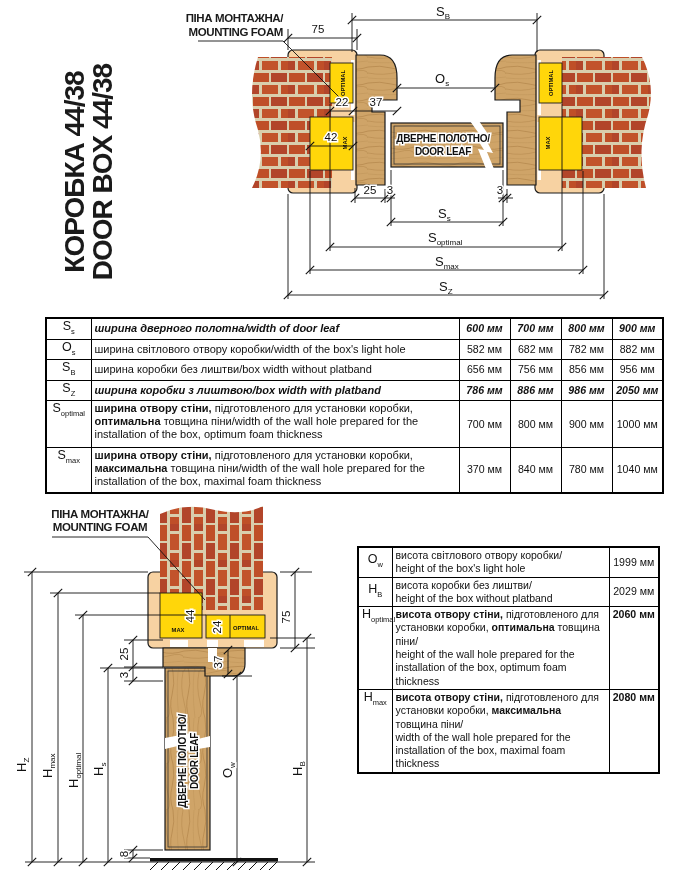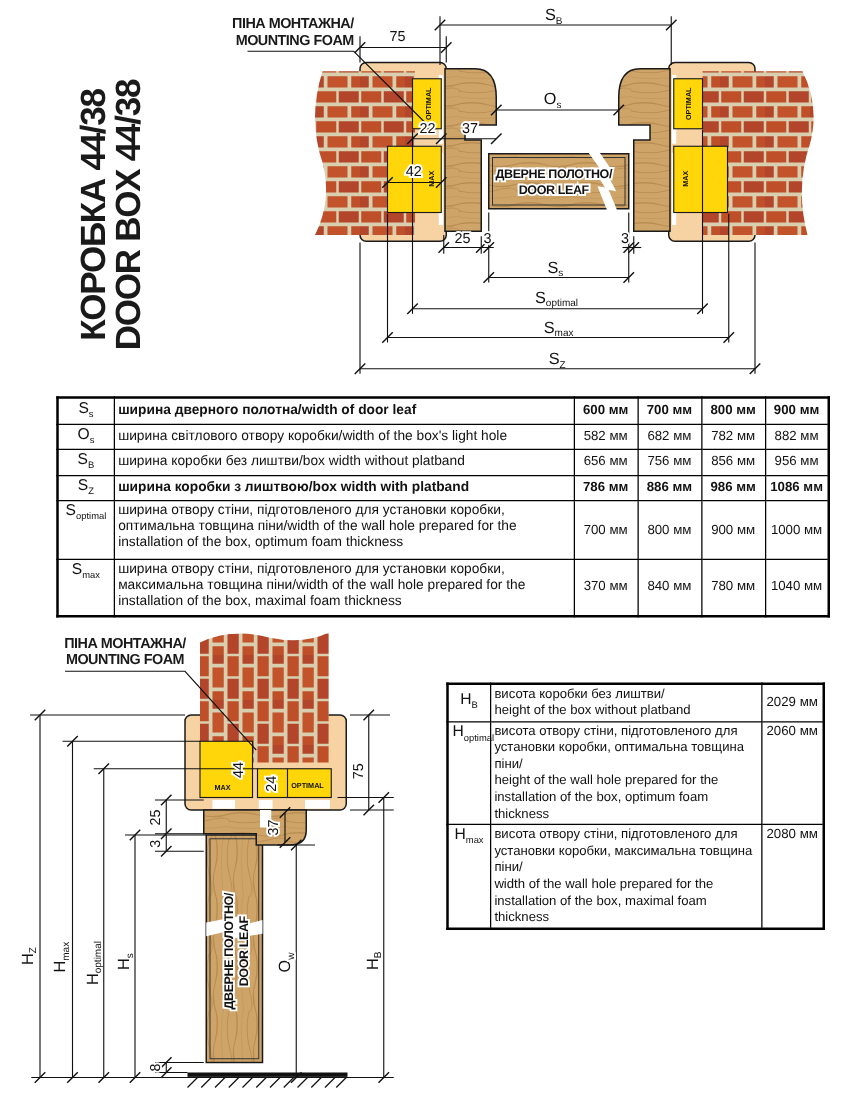--- a/index.html
+++ b/index.html
@@ -22,22 +22,22 @@
   .shape{stroke:#1a1a1a;stroke-width:1.2;}
   
   table.spec{position:absolute;border-collapse:collapse;table-layout:fixed;background:#fff;}
   table.spec{border:2px solid #000;}
   table.spec td{border:1px solid #000;padding:1px 3px;vertical-align:middle;}
   #t1{left:45px;top:317px;width:617px;font-size:11px;line-height:13px;}
   #t2{left:357px;top:546px;width:301px;font-size:10.5px;line-height:13.3px;}
   td.symc{text-align:center;font-size:12.5px;padding:0;}
   td.symc sub{font-size:7.5px;}
   td.valc{text-align:center;font-size:10.6px;padding:0 1px;white-space:nowrap;}
-  tr.rb td.valc, tr.rb .desc span{font-weight:bold;}
-  .b{font-weight:normal;}
+  tr.rb td.valc, tr.rb .desc span{font-weight:bold;font-style:italic;}
+  .b{font-weight:bold;}
   tr.big td{vertical-align:top;}
   #t1 tr.r14{height:16px;} #t1 tr.r23{height:15px;}
   #t1 tr.big1{height:47px;} #t1 tr.big2{height:45px;}
   #t2 tr.h1{height:31px;} #t2 tr.h2{height:28px;} #t2 tr.h3{height:29px;} #t2 tr.h4{height:31px;}
   #t2 tr.h5{height:81px;} #t2 tr.h6{height:83px;margin-top:44px;}
 </style>
 </head>
 <body>
 
 <div id="stage">
@@ -204,21 +204,21 @@
     <td class="valc">756 мм</td>
     <td class="valc">856 мм</td>
     <td class="valc">956 мм</td>
   </tr>
   <tr class="rb r14">
     <td class="symc"><span>S</span><sub>Z</sub></td>
     <td class="desc"><span class="b">ширина коробки з лиштвою/box width with platband</span><span></span><span class="b"></span><span></span></td>
     <td class="valc">786 мм</td>
     <td class="valc">886 мм</td>
     <td class="valc">986 мм</td>
-    <td class="valc">1086 мм</td>
+    <td class="valc">2050 мм</td>
   </tr>
   <tr class="big big1">
     <td class="symc"><span>S</span><sub>optimal</sub></td>
     <td class="desc"><span class="b">ширина отвору стіни, </span><span>підготовленого для установки коробки, </span><span class="b">оптимальна </span><span>товщина піни/width of the wall hole prepared for the installation of the box, optimum foam thickness</span></td>
     <td class="valc" style="vertical-align:middle">700 мм</td>
     <td class="valc" style="vertical-align:middle">800 мм</td>
     <td class="valc" style="vertical-align:middle">900 мм</td>
     <td class="valc" style="vertical-align:middle">1000 мм</td>
   </tr>
   <tr class="big big2">
@@ -383,20 +383,25 @@
       </g>
 </svg>
 
 <table id="t2" class="spec">
   <colgroup>
         <col style="width:34px">
         <col style="width:217px">
         <col style="width:50px">
       </colgroup>
   <tbody>
+  <tr class="h2">
+    <td class="symc"><span>O</span><sub>w</sub></td>
+    <td class="desc"><span class="b"></span><span>висота світлового отвору коробки/</span><span class="b"></span><span></span><br><span>height of the box's light hole</span></td>
+    <td class="valc">1999 мм</td>
+  </tr>
   <tr class="h3">
     <td class="symc"><span>H</span><sub>B</sub></td>
     <td class="desc"><span class="b"></span><span>висота коробки без лиштви/</span><span class="b"></span><span></span><br><span>height of the box without platband</span></td>
     <td class="valc">2029 мм</td>
   </tr>
   <tr class="big h5">
     <td class="symc"><span>H</span><sub>optimal</sub></td>
     <td class="desc"><span class="b">висота отвору стіни, </span><span>підготовленого для установки коробки, </span><span class="b">оптимальна </span><span>товщина піни/</span><br><span>height of the wall hole prepared for the installation of the box, optimum foam thickness</span></td>
     <td class="valc b">2060 мм</td>
   </tr>

